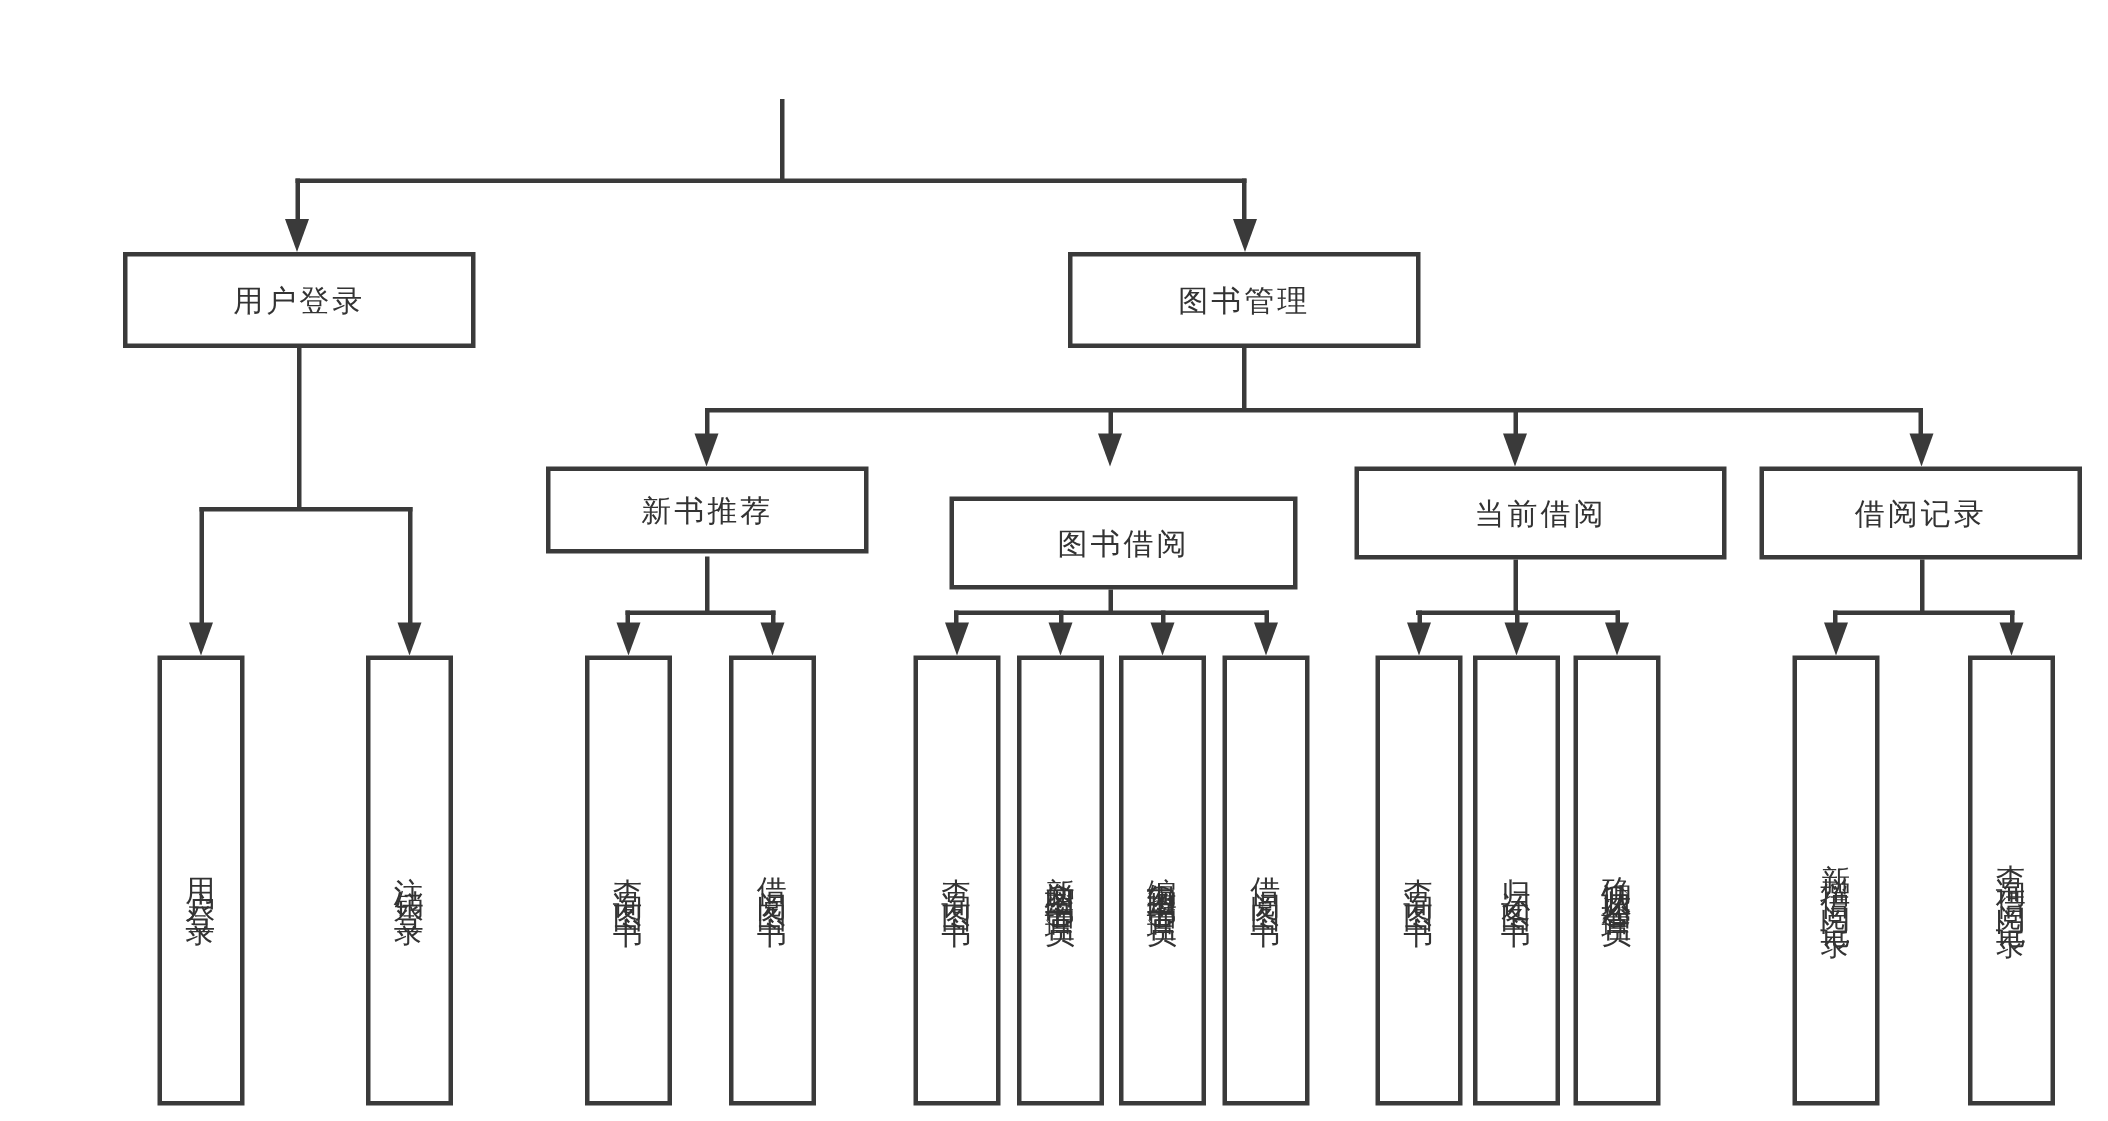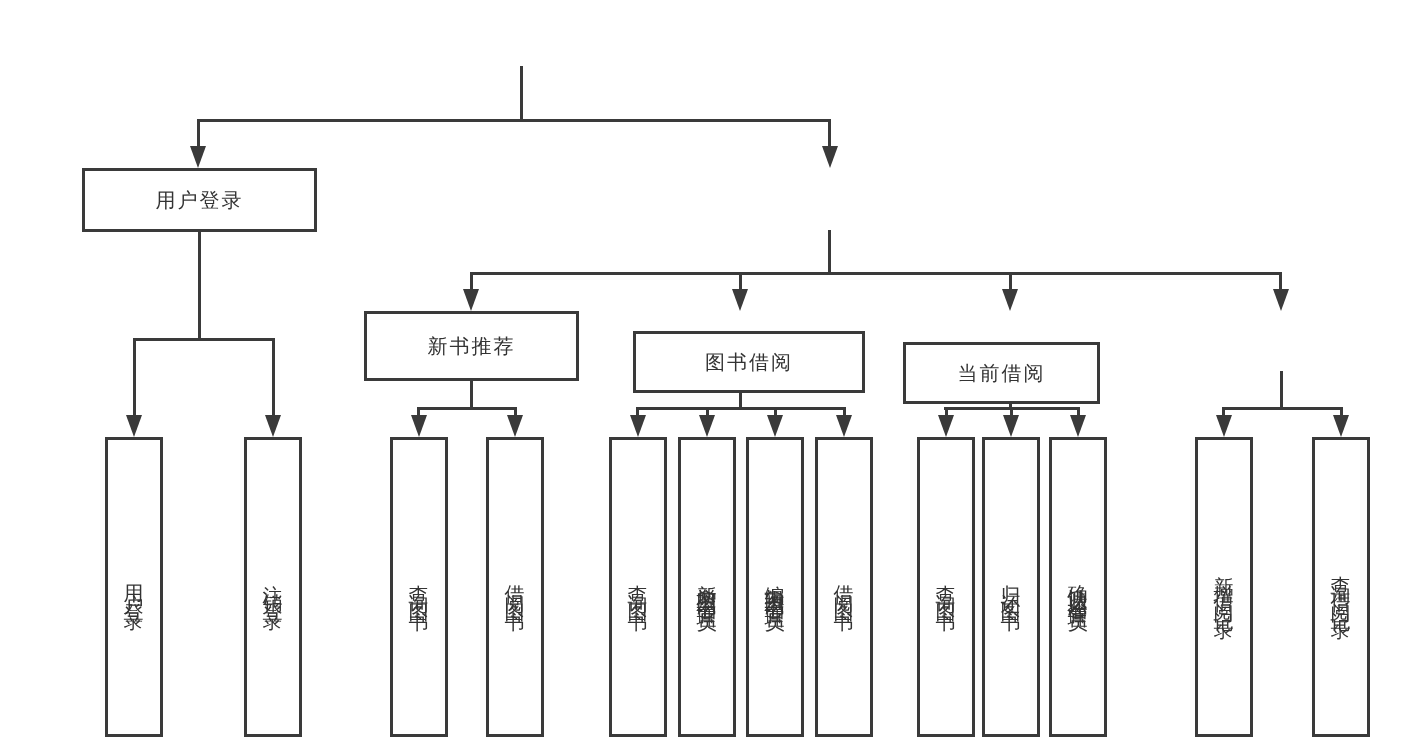--- a/index.html
+++ b/index.html
@@ -70,47 +70,53 @@
   <div class="line" style="left:520px;top:66px;width:3px;height:56px;"></div>
   <div class="line" style="left:197px;top:119px;width:634px;height:3px;"></div>
   <div class="line" style="left:197px;top:119px;width:3px;height:28px;"></div>
   <div class="line" style="left:828px;top:119px;width:3px;height:28px;"></div>
   <div class="arr" style="left:190px;top:146px;"></div>
   <div class="arr" style="left:822px;top:146px;"></div>
 
   <div class="box" style="left:82px;top:168px;width:235px;height:64px;">
     <span>用户登录</span>
   </div>
+  <div class="box" style="left:712px;top:168px;width:235px;height:64px;">
+    <span>图书管理</span>
+  </div>
 
   <div class="line" style="left:198px;top:230px;width:3px;height:110px;"></div>
   <div class="line" style="left:133px;top:338px;width:142px;height:3px;"></div>
   <div class="line" style="left:133px;top:338px;width:3px;height:80px;"></div>
   <div class="line" style="left:272px;top:338px;width:3px;height:80px;"></div>
   <div class="arr" style="left:126px;top:415px;"></div>
   <div class="arr" style="left:265px;top:415px;"></div>
 
   <div class="line" style="left:828px;top:230px;width:3px;height:44px;"></div>
   <div class="line" style="left:470px;top:272px;width:812px;height:3px;"></div>
   <div class="line" style="left:470px;top:272px;width:3px;height:20px;"></div>
   <div class="line" style="left:739px;top:272px;width:3px;height:20px;"></div>
   <div class="line" style="left:1009px;top:272px;width:3px;height:20px;"></div>
   <div class="line" style="left:1279px;top:272px;width:3px;height:20px;"></div>
   <div class="arr" style="left:463px;top:289px;"></div>
   <div class="arr" style="left:732px;top:289px;"></div>
   <div class="arr" style="left:1002px;top:289px;"></div>
   <div class="arr" style="left:1273px;top:289px;"></div>
 
-  <div class="box" style="left:364px;top:311px;width:215px;height:70px;">
+  <div class="box" style="left:364px;top:311px;width:215px;height:58px;">
     <span>新书推荐</span>
   </div>
   <div class="box" style="left:633px;top:311px;width:232px;height:62px;margin-top:20px;">
     <span>图书借阅</span>
   </div>
-  <div class="box" style="left:903px;top:311px;width:197px;height:62px;margin-top:31px;">
+  <div class="box" style="left:903px;top:311px;width:248px;height:62px;">
     <span>当前借阅</span>
+  </div>
+  <div class="box" style="left:1173px;top:311px;width:215px;height:62px;">
+    <span>借阅记录</span>
   </div>
 
   <div class="line" style="left:470px;top:371px;width:3px;height:38px;"></div>
   <div class="line" style="left:739px;top:371px;width:3px;height:38px;"></div>
   <div class="line" style="left:1009px;top:371px;width:3px;height:38px;"></div>
   <div class="line" style="left:1280px;top:371px;width:3px;height:38px;"></div>
 
   <div class="line" style="left:417px;top:407px;width:100px;height:3px;"></div>
   <div class="line" style="left:636px;top:407px;width:210px;height:3px;"></div>
   <div class="line" style="left:944px;top:407px;width:136px;height:3px;"></div>

